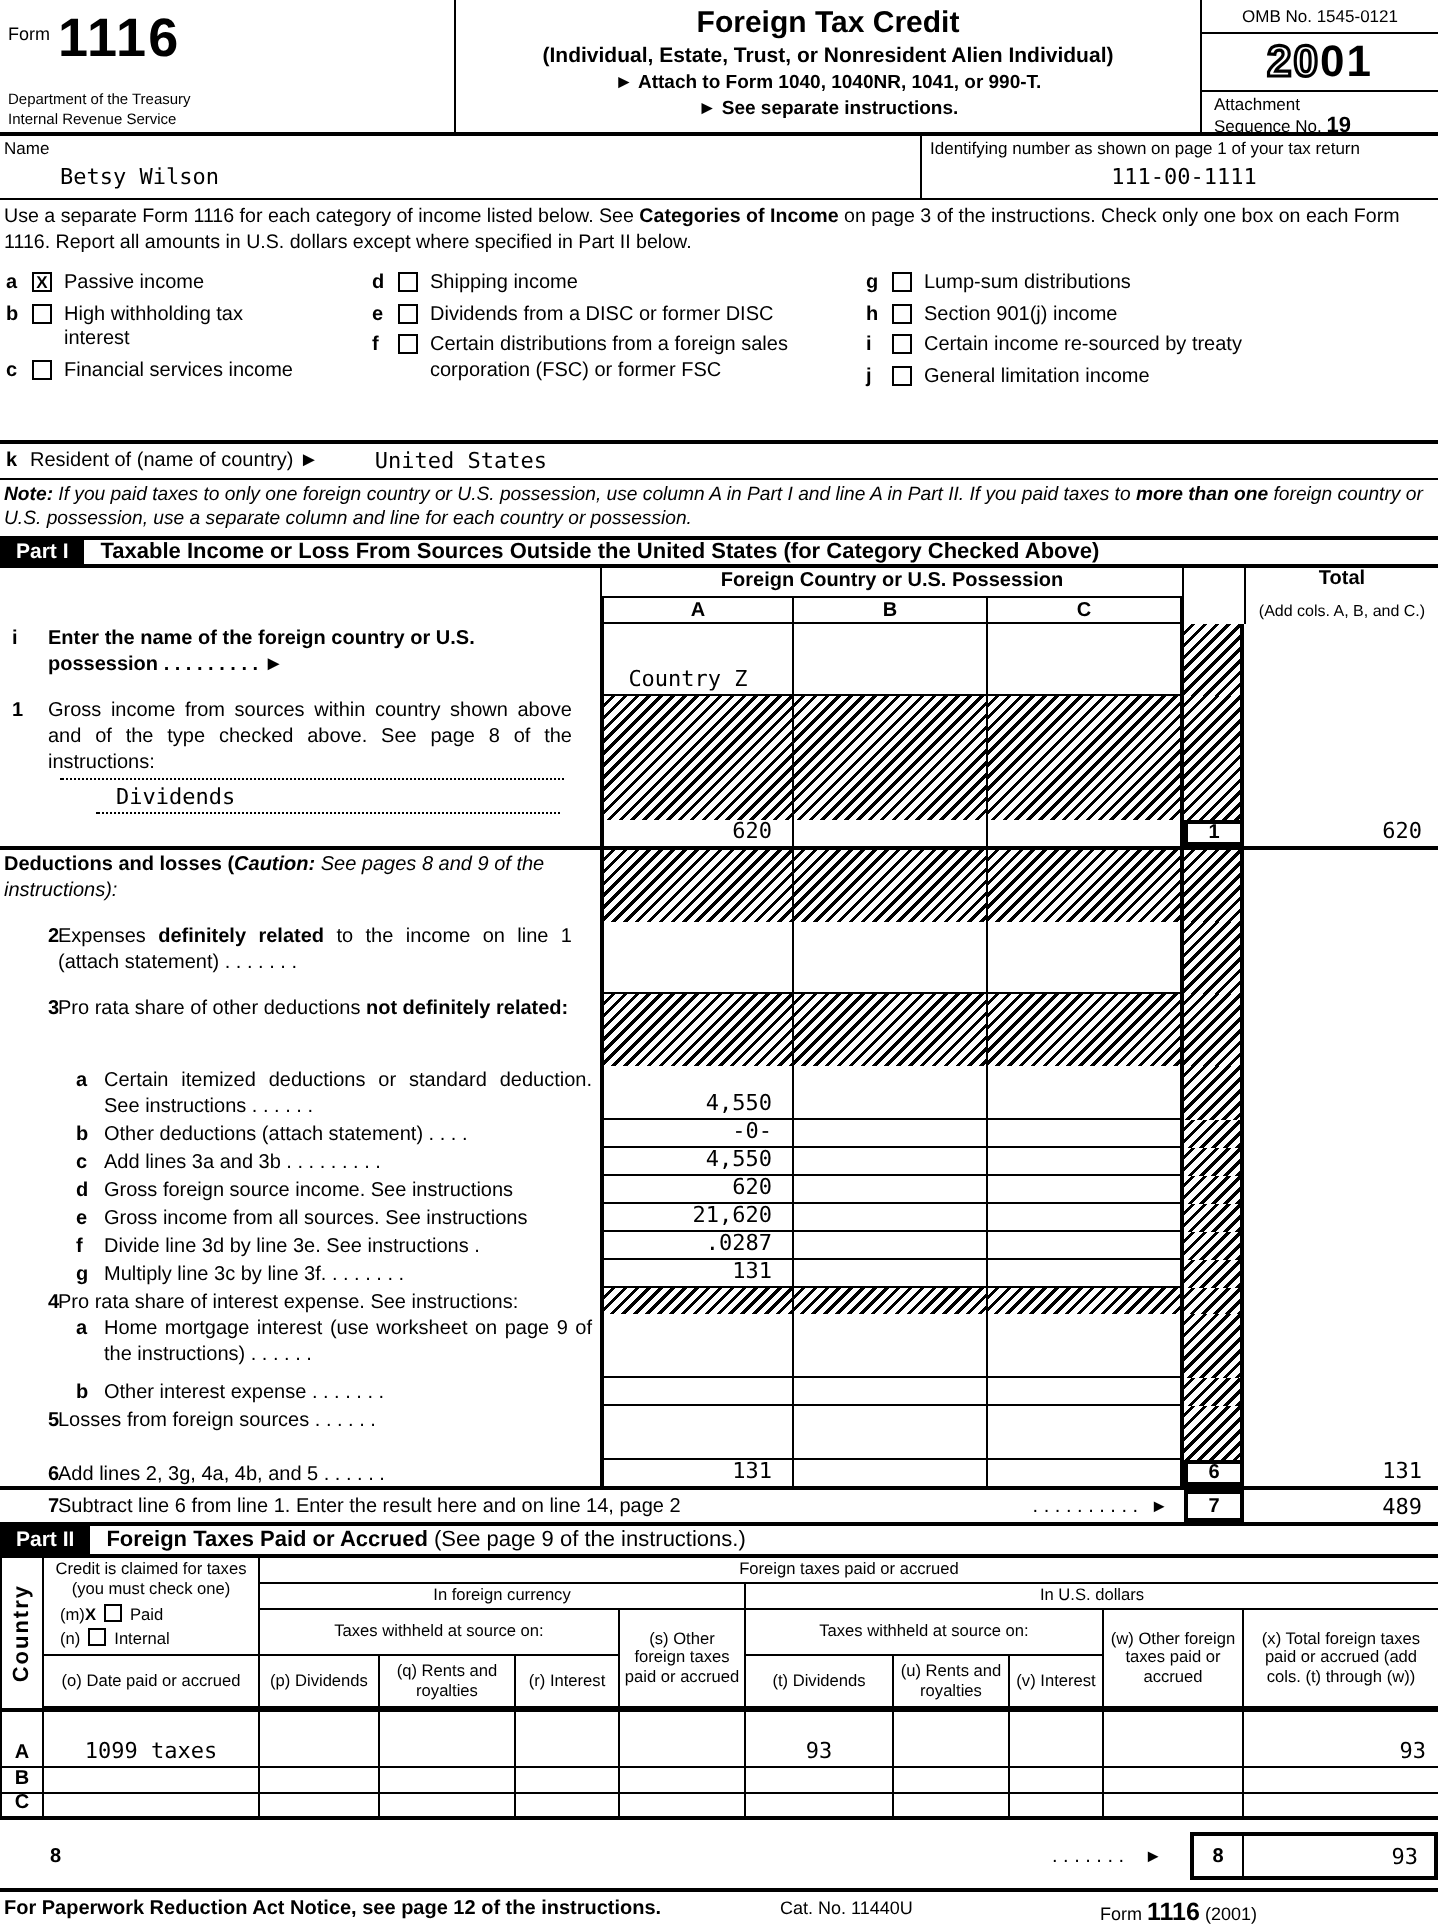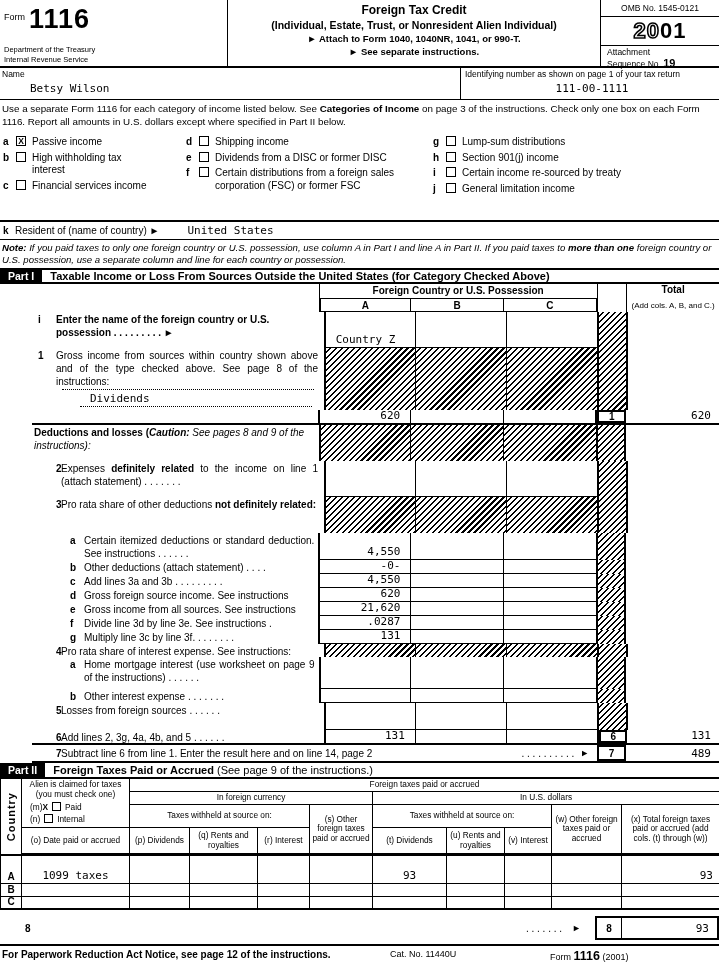--- a/index.html
+++ b/index.html
@@ -12,21 +12,21 @@
   .arrow { font-size:9px; }
 
   
   .hdr { display:flex; height:68px; border-bottom:2.5px solid #000; }
   .hdr-left { width:228px; border-right:1.5px solid #000; padding:4px 4px 2px 4px; display:flex; flex-direction:column; justify-content:space-between; }
   .formline { display:flex; align-items:flex-start; gap:4px; }
   .form-word { font-size:9px; margin-top:8px; }
   .form-num { font-size:27px; font-weight:bold; letter-spacing:1px; }
   .agency { font-size:7.5px; line-height:1.25; }
   .hdr-mid { flex:1; text-align:center; padding-top:3px; }
-  .hdr-title { font-size:12px; font-weight:bold; }
+  .hdr-title { font-size:15px; font-weight:bold; }
   .hdr-sub { font-size:10.5px; font-weight:bold; margin-top:2px; }
   .hdr-attach { font-size:9.5px; font-weight:bold; margin-top:2px; }
   .hdr-right { width:119px; border-left:1.5px solid #000; display:flex; flex-direction:column; }
   .omb { font-size:8.5px; text-align:center; padding:3px 1px; border-bottom:1.5px solid #000; }
   .yearbox { text-align:center; border-bottom:1.5px solid #000; padding:1px 0; }
   .y-out { font-size:22px; font-weight:bold; color:#fff; -webkit-text-stroke:1.6px #000; letter-spacing:1px; }
   .y-sol { font-size:22px; font-weight:bold; letter-spacing:1px; }
   .attach { font-size:8.5px; padding:1px 0 0 6px; line-height:1.2; }
   .seq-no { font-weight:bold; font-size:11px; }
 
@@ -55,21 +55,21 @@
   .note { padding:2px 2px 0 2px; font-size:9.6px; line-height:1.3; height:28px; }
 
   
   .partbar { height:16px; border-top:2.5px solid #000; border-bottom:2.5px solid #000; display:flex; align-items:stretch; }
   .chip { background:#000; color:#fff; font-weight:bold; font-size:10.5px; padding:0 8px; display:flex; align-items:center; }
   .bartitle { font-weight:bold; font-size:11px; padding-left:8px; display:flex; align-items:center; }
   .bartitle .reg { font-weight:normal; margin-left:3px; }
 
   
   .p1 { width:719px; }
-  .p1row { display:flex;margin-left:32px; }
+  .p1row { display:flex; }
   .cd { width:300px; position:relative; }
   .ca { width:97px; } .cb { width:97px; } .cc { width:98px; }
   .cs { width:30px; } .ct { width:97px; }
   .ca,.cb,.cc { border-right:1.2px solid #000; }
   .ca { border-left:2px solid #000; }
   .cc { border-right:2px solid #000; }
   .cs.hatch { border-right:2px solid #000; }
   .bb { border-bottom:1.5px solid #000; }
   .thick { border-bottom:2.5px solid #000; }
   .span-abc { width:292px; border:1.5px solid #000; border-top:none; text-align:center; font-weight:bold; padding-top:1px; }
@@ -498,21 +498,21 @@
     </div>
 </div>
 
 <div class="p2">
 
   <div class="countrycell" style="grid-column:1;grid-row:1/5;border-bottom:none">
       <span class="vert">Country</span>
     </div>
 
   <div class="creditbox" style="grid-column:2;grid-row:1/4">
-    <div class="credit-title">Alien is claimed for taxes (you must check one)</div>
+    <div class="credit-title">Credit is claimed for taxes (you must check one)</div>
     <div class="mn">
       <span>(m)</span>
         <span class="b">X</span>
       <span class="cbox"></span>
       <span>Paid</span>
     </div>
     <div class="mn">
       <span>(n)</span>
         <span class="b"></span>
       <span class="cbox"></span>

